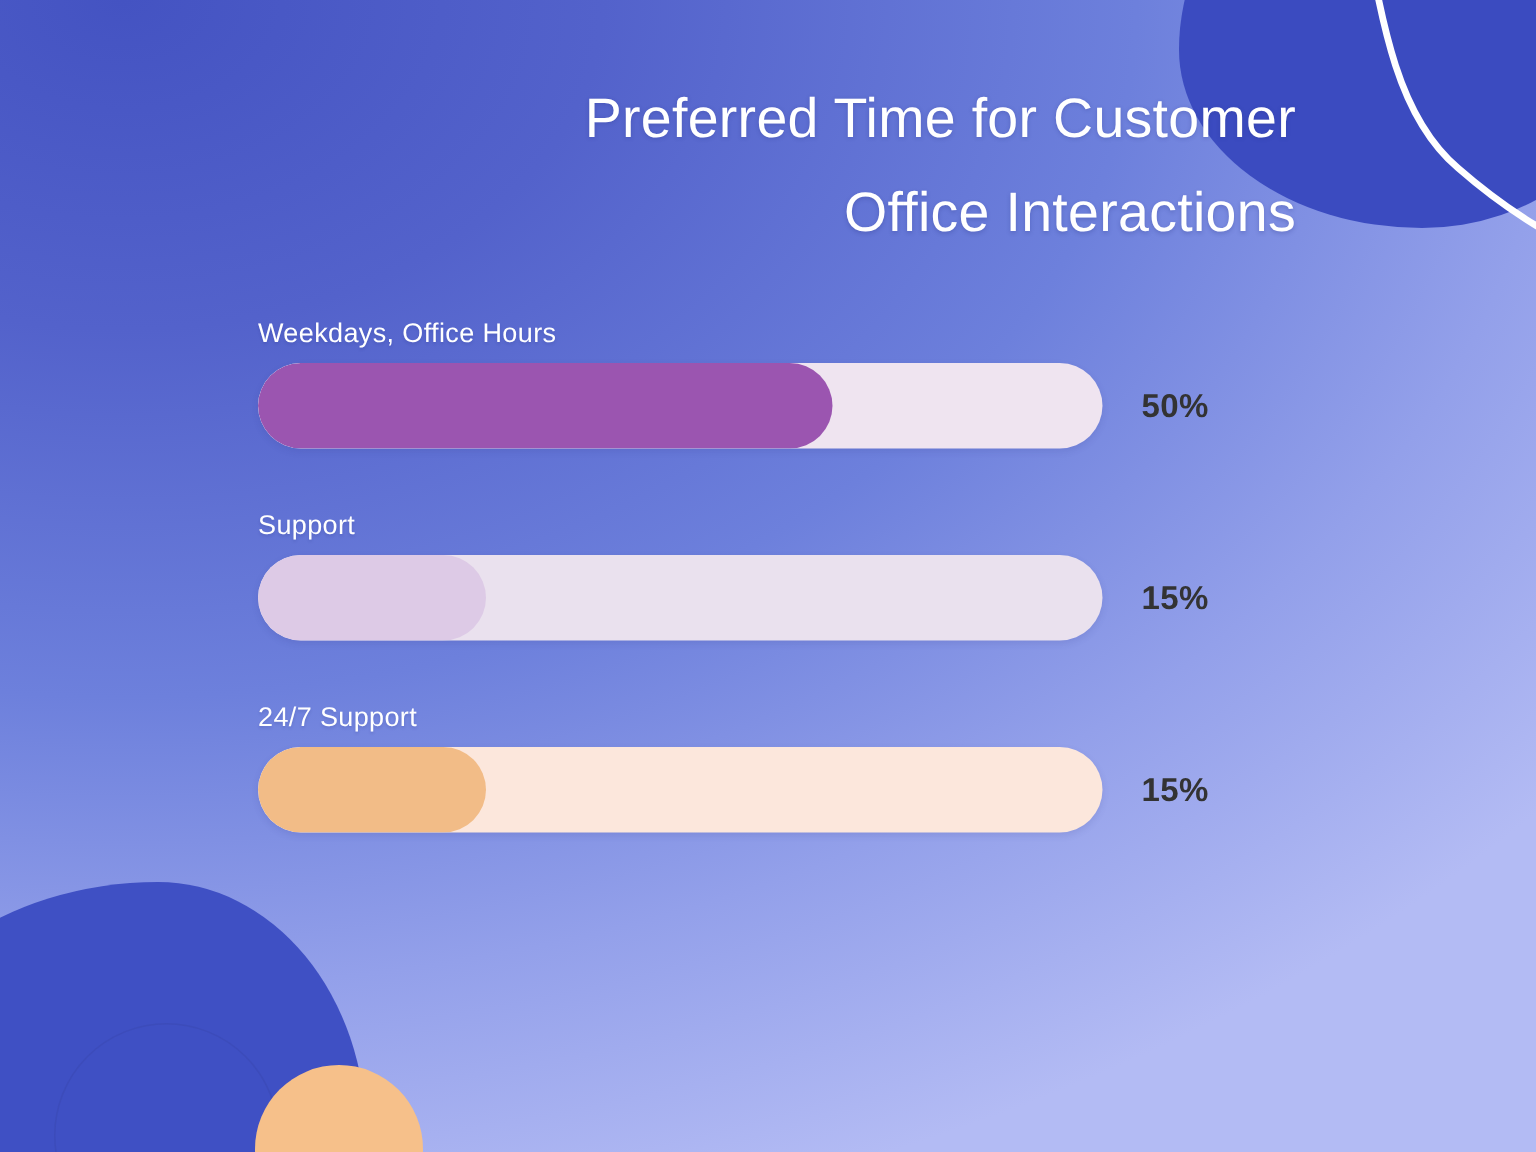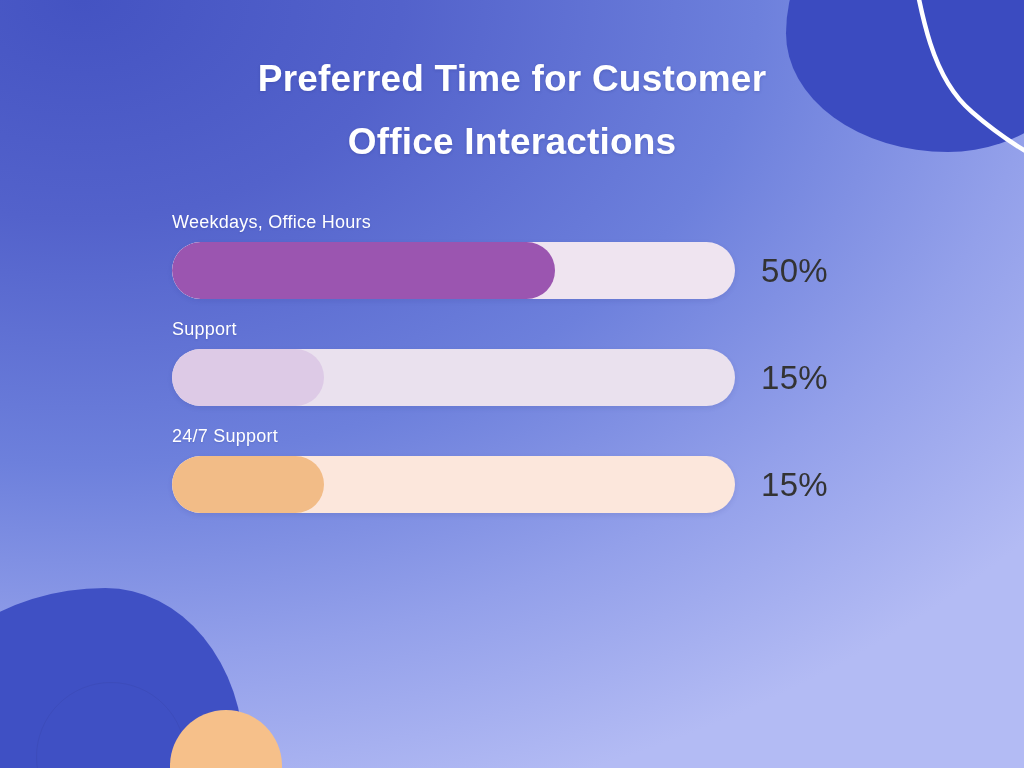--- a/index.html
+++ b/index.html
@@ -48,38 +48,38 @@
     left:170px; bottom:-54px;
     width:112px; height:112px;
     background:#f6c08a;
     border-radius:50%;
   }
 
   
   .title {
     position:absolute;
     top:48px; left:0; right:0;
-    text-align:center;
+    text-align:right;
     color:#ffffff;
     font-size:37px;
-    font-weight:bold;
+    font-weight:normal;
     line-height:1.7;
     letter-spacing:.2px;
     padding:0 160px;
     text-shadow:0 1px 3px rgba(40,50,130,.28);
   }
 
   
   .chart {
     position:absolute;
     top:212px; left:172px;
     width:680px;
   }
 
-  .row { margin-bottom:20px; }
+  .row { margin-bottom:41px; }
   .row:last-child { margin-bottom:0; }
 
   .row-label {
     color:#ffffff;
     font-size:18px;
     font-weight:normal;
     letter-spacing:.25px;
     margin-bottom:9px;
     text-shadow:0 1px 2px rgba(40,50,130,.20);
   }
@@ -100,22 +100,22 @@
   }
 
   .fill {
     position:absolute;
     left:0; top:0; bottom:0;
     border-radius:30px;
   }
 
   .pct {
     color:#333333;
-    font-size:33px;
-    font-weight:normal;
+    font-size:22px;
+    font-weight:bold;
     letter-spacing:.3px;
     white-space:nowrap;
   }
 </style>
 </head>
 <body>
 
 <div id="poster">
 
   <div class="deco blob-tr"></div>

